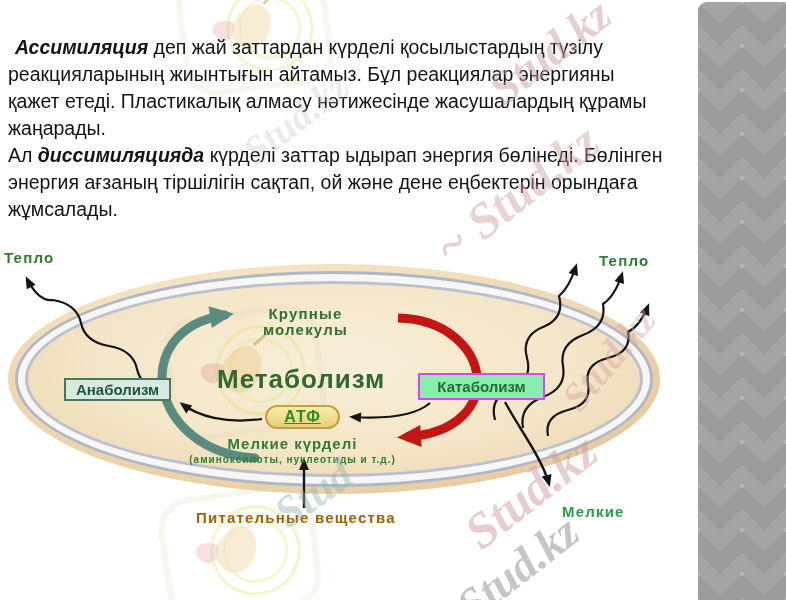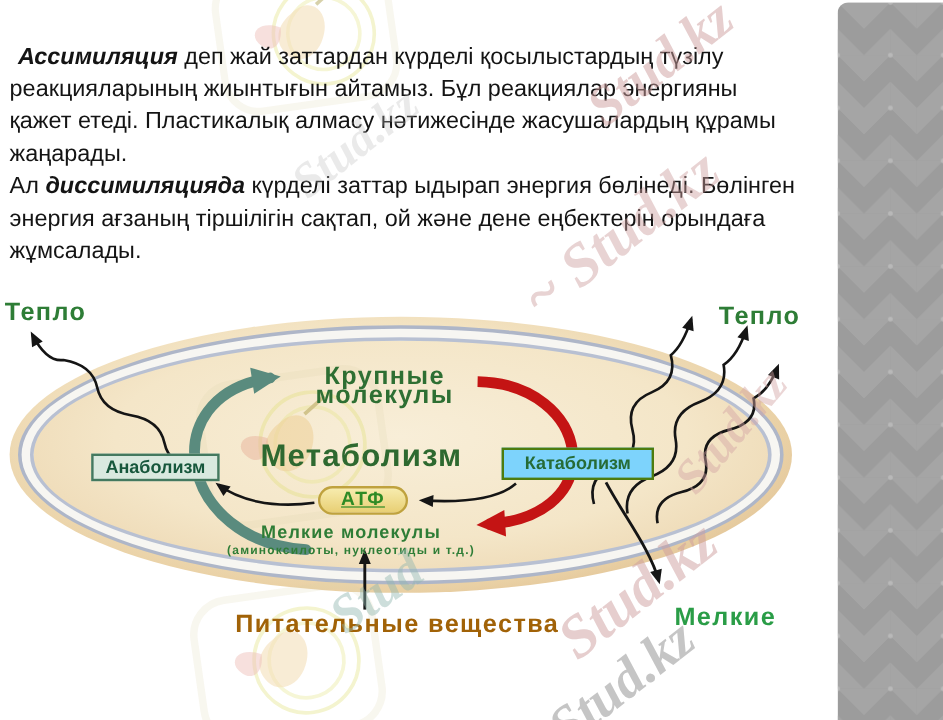--- a/index.html
+++ b/index.html
@@ -42,34 +42,34 @@
   }
   .cell-ring2 {
     position:absolute; inset:7px; border-radius:50%;
     border:3px solid #b8c0d2;
     background:radial-gradient(ellipse at 50% 42%, #f8eed8 0%, #f4e6c8 55%, #eedab6 80%, #e7cda6 100%);
   }
   .strokes { position:absolute; left:0; top:240px; z-index:3; }
   
   .lbl {
     position:absolute; z-index:4; font-weight:bold; color:#2e7d36;
-    font-size:21px; letter-spacing:1.2px; white-space:nowrap;
+    font-size:15px; letter-spacing:1.2px; white-space:nowrap;
   }
   .metab {
     position:absolute; left:217px; top:364px; z-index:4;
     font-weight:bold; font-size:26px; letter-spacing:1px; color:#2e6930;
   }
   .tag {
     position:absolute; z-index:4; display:flex; align-items:center; justify-content:center;
     font-weight:bold; font-size:15px; white-space:nowrap;
   }
   .tag-anab { left:64px; top:378px; width:107px; height:23px;
-    background:#d9e9df; border:2px solid #44795f; color:#17573c;margin-left:12px; }
+    background:#d9e9df; border:2px solid #44795f; color:#17573c; }
   .tag-catab { left:418px; top:373px; width:127px; height:27px;
-    background:#7dd3fc; border:2px solid #4d7c0f; color:#266b36; }
+    background:#86efac; border:2px solid #d946ef; color:#266b36; }
   .atp {
     position:absolute; left:265px; top:405px; width:75px; height:24px; z-index:4;
     border-radius:12px; background:linear-gradient(#f7ecae, #e8cf74);
     border:2px solid #bfa23e; color:#2e8b25; font-weight:bold; font-size:16px;
     display:flex; align-items:center; justify-content:center; letter-spacing:1px;text-decoration:underline;
   }
   .small-mol {
     position:absolute; left:140px; top:436px; width:305px; z-index:4;
     text-align:center; font-weight:bold; color:#2e7d36; letter-spacing:1px;
   }
@@ -165,21 +165,21 @@
     <div>молекулы</div>
   </div>
 
   <div class="metab">Метаболизм</div>
 
   <div class="tag tag-anab">Анаболизм</div>
   <div class="tag tag-catab">Катаболизм</div>
   <div class="atp">АТФ</div>
 
   <div class="small-mol two-line">
-    <div class="l1">Мелкие молекулы</div>
+    <div class="l1">Мелкие күрделі</div>
     <div class="l2">(аминоксилоты, нуклеотиды и т.д.)</div>
   </div>
 
   <div class="lbl" style="left:196px; top:509px; color:#a16207">Питательные вещества</div>
   <div class="lbl" style="left:562px; top:503px; color:#2a9d47">Мелкие</div>
 
   <div class="wm" style="left:480px; top:25px;  font-size:46px; color:rgba(205,158,158,.5);  transform:rotate(-38deg)">Stud.kz</div>
   <div class="wm" style="left:235px; top:95px;  font-size:40px; color:rgba(185,185,185,.3);  transform:rotate(-38deg)">Stud.kz</div>
   <div class="wm" style="left:420px; top:165px; font-size:50px; color:rgba(205,158,158,.45); transform:rotate(-38deg)">~ Stud.kz</div>
   <div class="wm" style="left:548px; top:335px; font-size:40px; color:rgba(210,165,165,.45); transform:rotate(-50deg)">Stud.kz</div>

